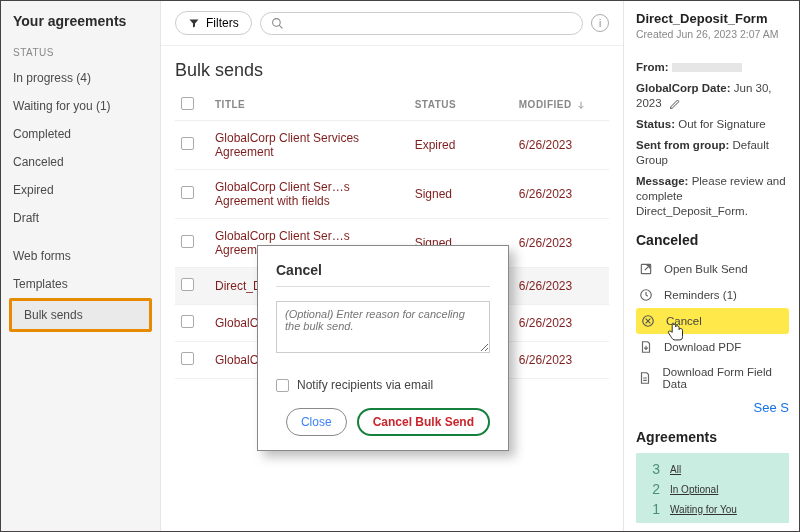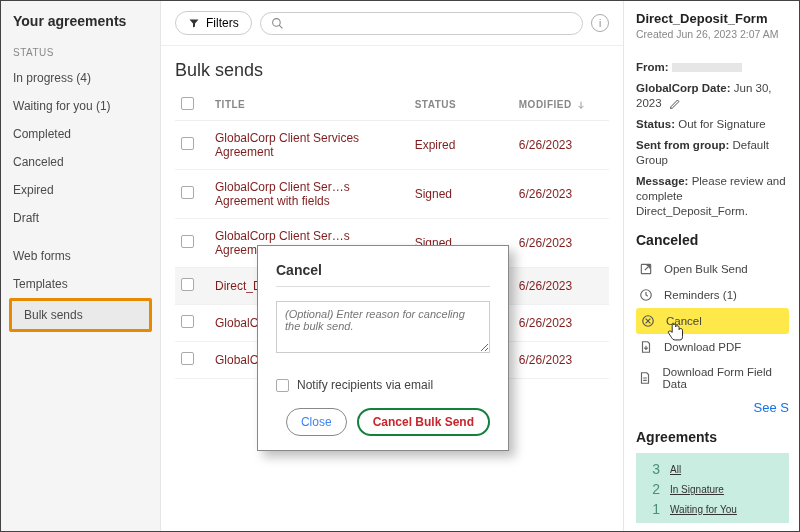--- a/index.html
+++ b/index.html
@@ -275,21 +275,21 @@
     <div style="clear:both"></div>
 
     <div class="sect-head">Agreements</div>
     <div class="agree-summary">
       <div class="agree-row">
         <span class="num">3</span>
         <span class="txt">All</span>
       </div>
       <div class="agree-row">
         <span class="num">2</span>
-        <span class="txt">In Signature</span>
+        <span class="txt">In Optional</span>
       </div>
       <div class="agree-row">
         <span class="num">1</span>
         <span class="txt">Waiting for You</span>
       </div>
     </div>
 
     <div class="activity">
       <span>
         <svg width="10" height="10" viewBox="0 0 24 24" fill="none" stroke="#666" stroke-width="2">

